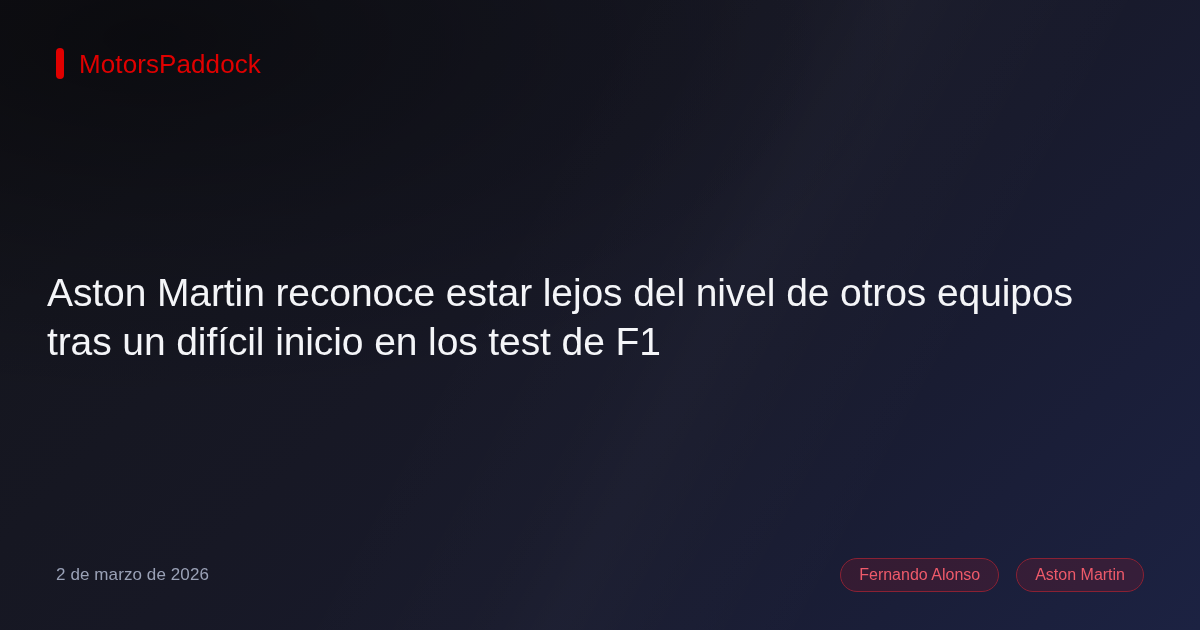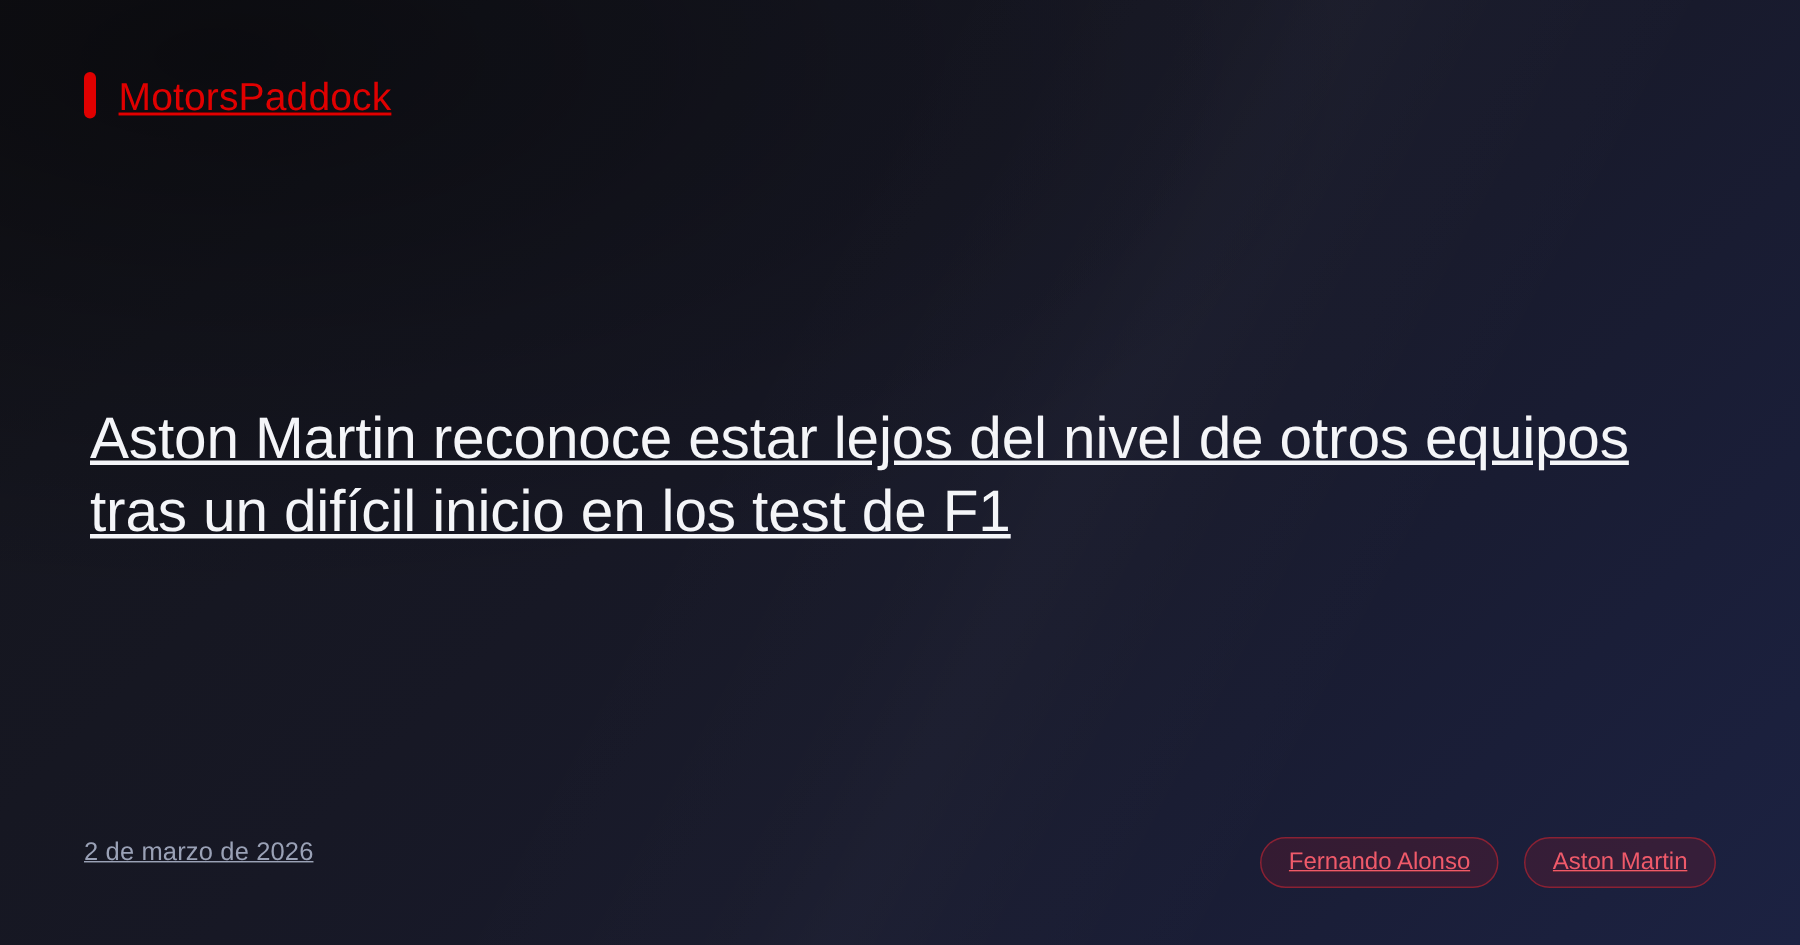--- a/index.html
+++ b/index.html
@@ -1,15 +1,15 @@
 <!DOCTYPE html>
 <html><head>
 <meta charset="utf-8">
 <style>
-  * { margin: 0; padding: 0; box-sizing: border-box; text-decoration: underline; }
+  * { margin: 0; padding: 0; box-sizing: border-box; }
 
   html, body {
     width: 1200px;
     height: 630px;
     overflow: hidden;
   }
 
   body {
     font-family: "Liberation Sans", sans-serif;
     background: #101018;
@@ -86,38 +86,38 @@
     font-weight: 400;
     letter-spacing: 0.1px;
     color: #e00000;
     line-height: 1;
     white-space: nowrap;
   }
 
   
   .headline {
     position: absolute;
-    left: 60px;
+    left: 47px;
     top: 268px;
     width: 1065px;
     font-size: 39px;
     font-weight: 400;
     line-height: 1.26;
     letter-spacing: -0.1px;
     color: #f4f5f8;
   }
 
   
   .footer {
     position: absolute;
     left: 56px;
     right: 56px;
     bottom: 38px;
     display: flex;
-    align-items: flex-start;
+    align-items: center;
     justify-content: space-between;
     gap: 24px;
     margin-top: 42px;
   }
 
   .pubdate {
     font-size: 17px;
     font-weight: 400;
     color: #9aa1b6;
     letter-spacing: 0.1px;

